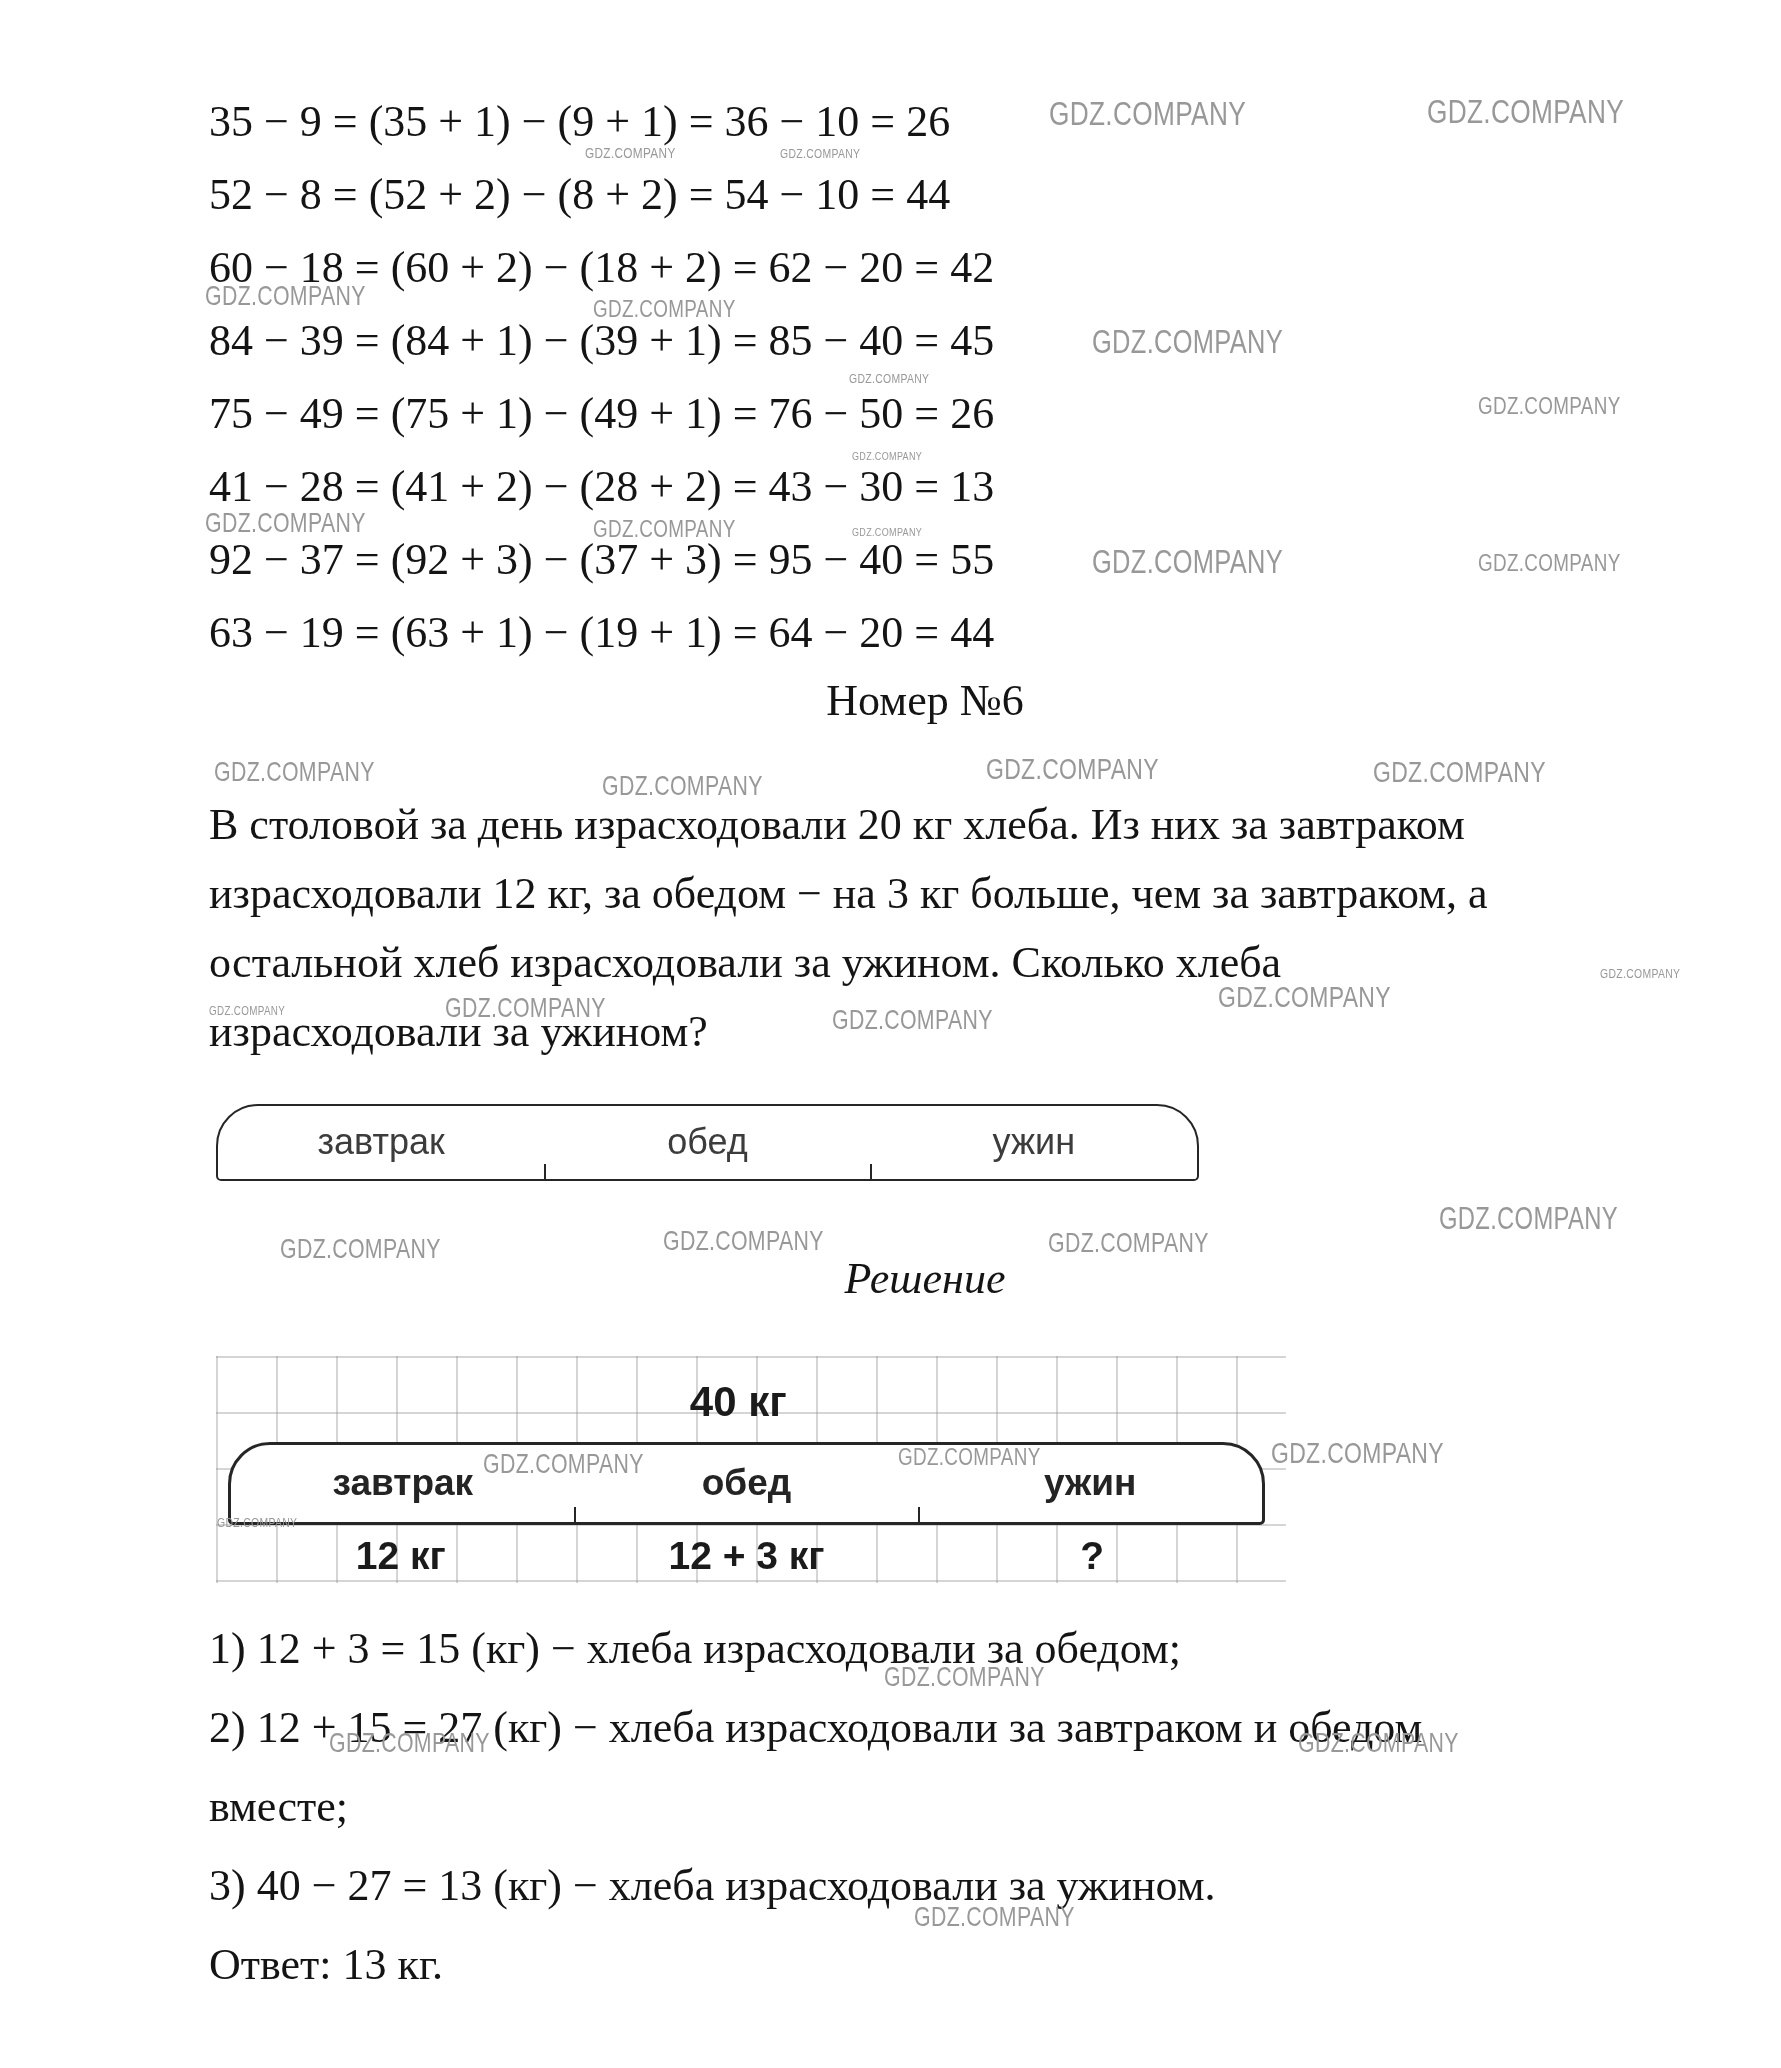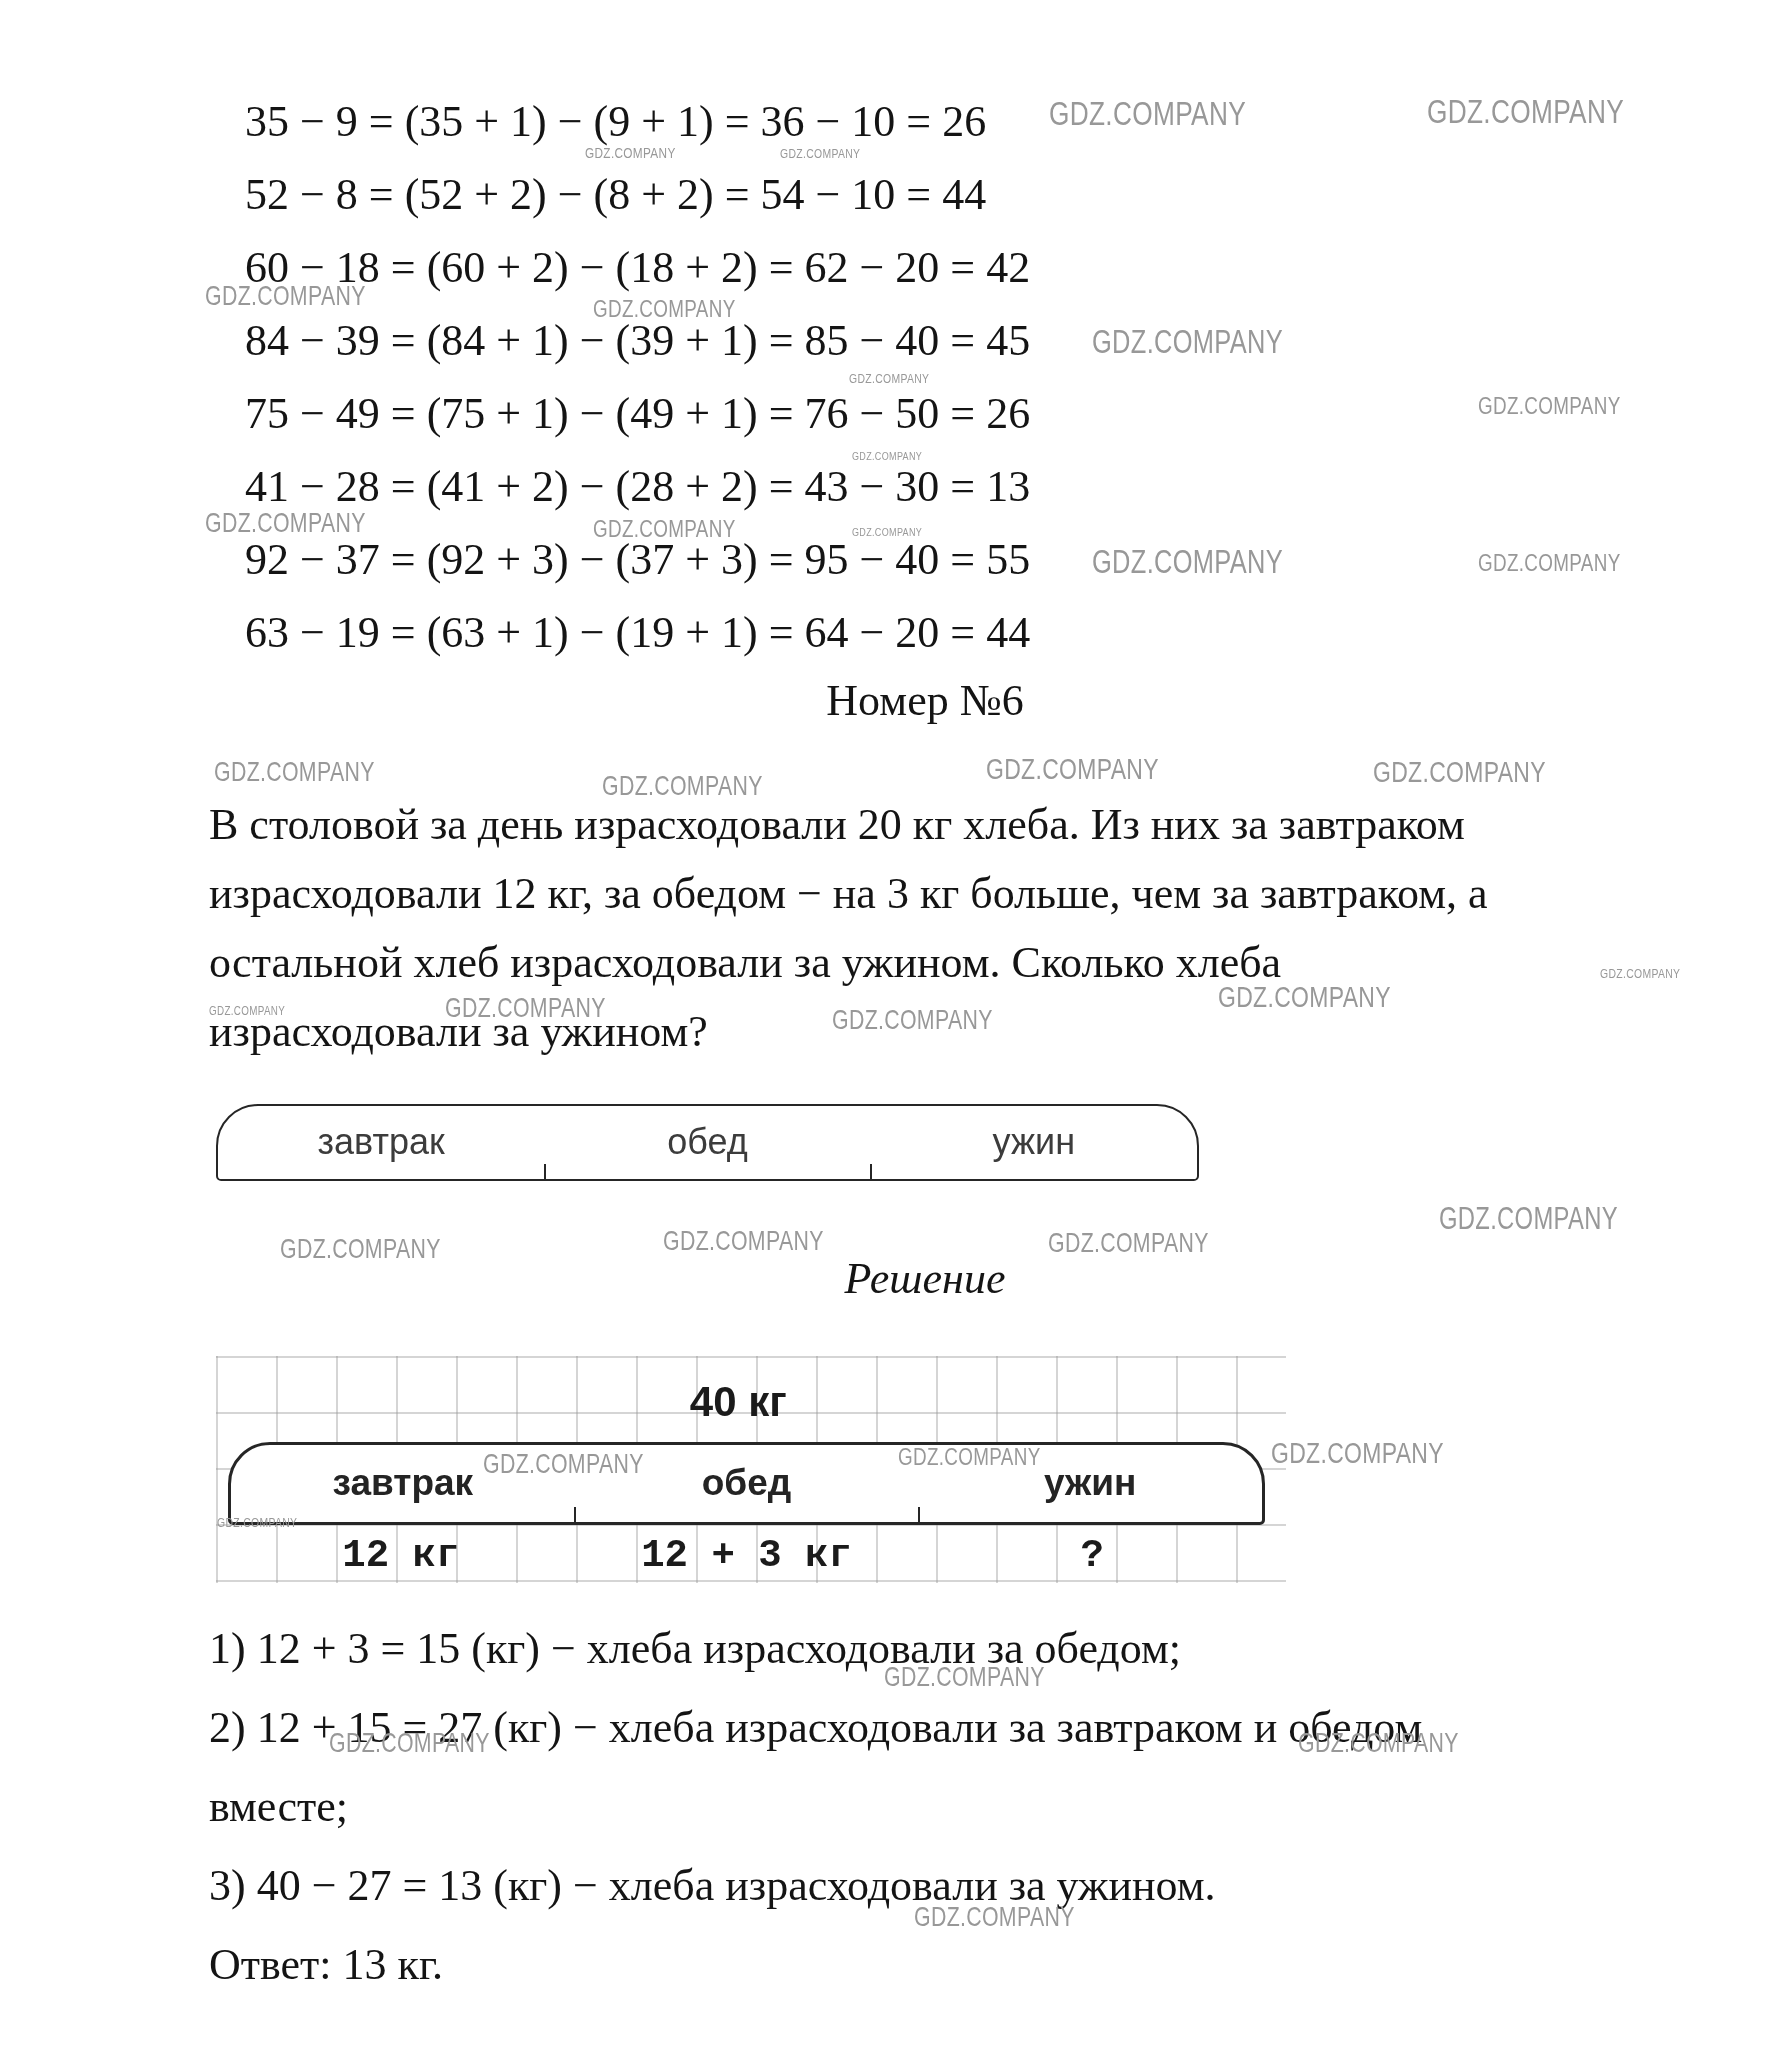--- a/index.html
+++ b/index.html
@@ -8,21 +8,21 @@
     position:relative;
     width:1782px; height:2068px;
     background:#ffffff;
     font-family:"Liberation Serif", serif;
     color:#141414;
     overflow:hidden;
   }
 
   
   .equations { position:absolute; left:209px; top:85px; font-size:44px; }
-  .eq-line { height:73px; line-height:73px; white-space:nowrap;margin-left:36px; }
+  .eq-line { height:73px; line-height:73px; white-space:nowrap; }
 
   
   .heading {
     position:absolute; left:209px; width:1432px;
     text-align:center; font-size:44px; white-space:nowrap;
   }
   #heading-number   { top:675px; }
   #heading-solution { top:1253px;font-style:italic; }
 
   
@@ -67,21 +67,21 @@
     position:absolute; left:12px; top:86px; width:1037px; height:83px;
     border-width:3.4px;
   }
   .diagram2 .seg { font-size:37px; font-weight:bold; color:#242424; }
   .diagram2 .values {
     position:absolute; left:12px; top:175px; width:1037px; height:49px;
     display:flex;
   }
   .diagram2 .val {
     flex:1; display:flex; align-items:center; justify-content:center;
-    font-family:Liberation Mono, monospace; font-weight:bold;
+    font-family:Liberation Sans, sans-serif; font-weight:bold;
     font-size:39px; color:#1b1b1b;
   }
 
   
   .solution { position:absolute; left:209px; top:1609px; font-size:44px; }
   .sol-line { height:79px; line-height:79px; white-space:nowrap; }
 
   
   #watermark-layer { position:absolute; inset:0; pointer-events:none; z-index:5; }
   .wm {

